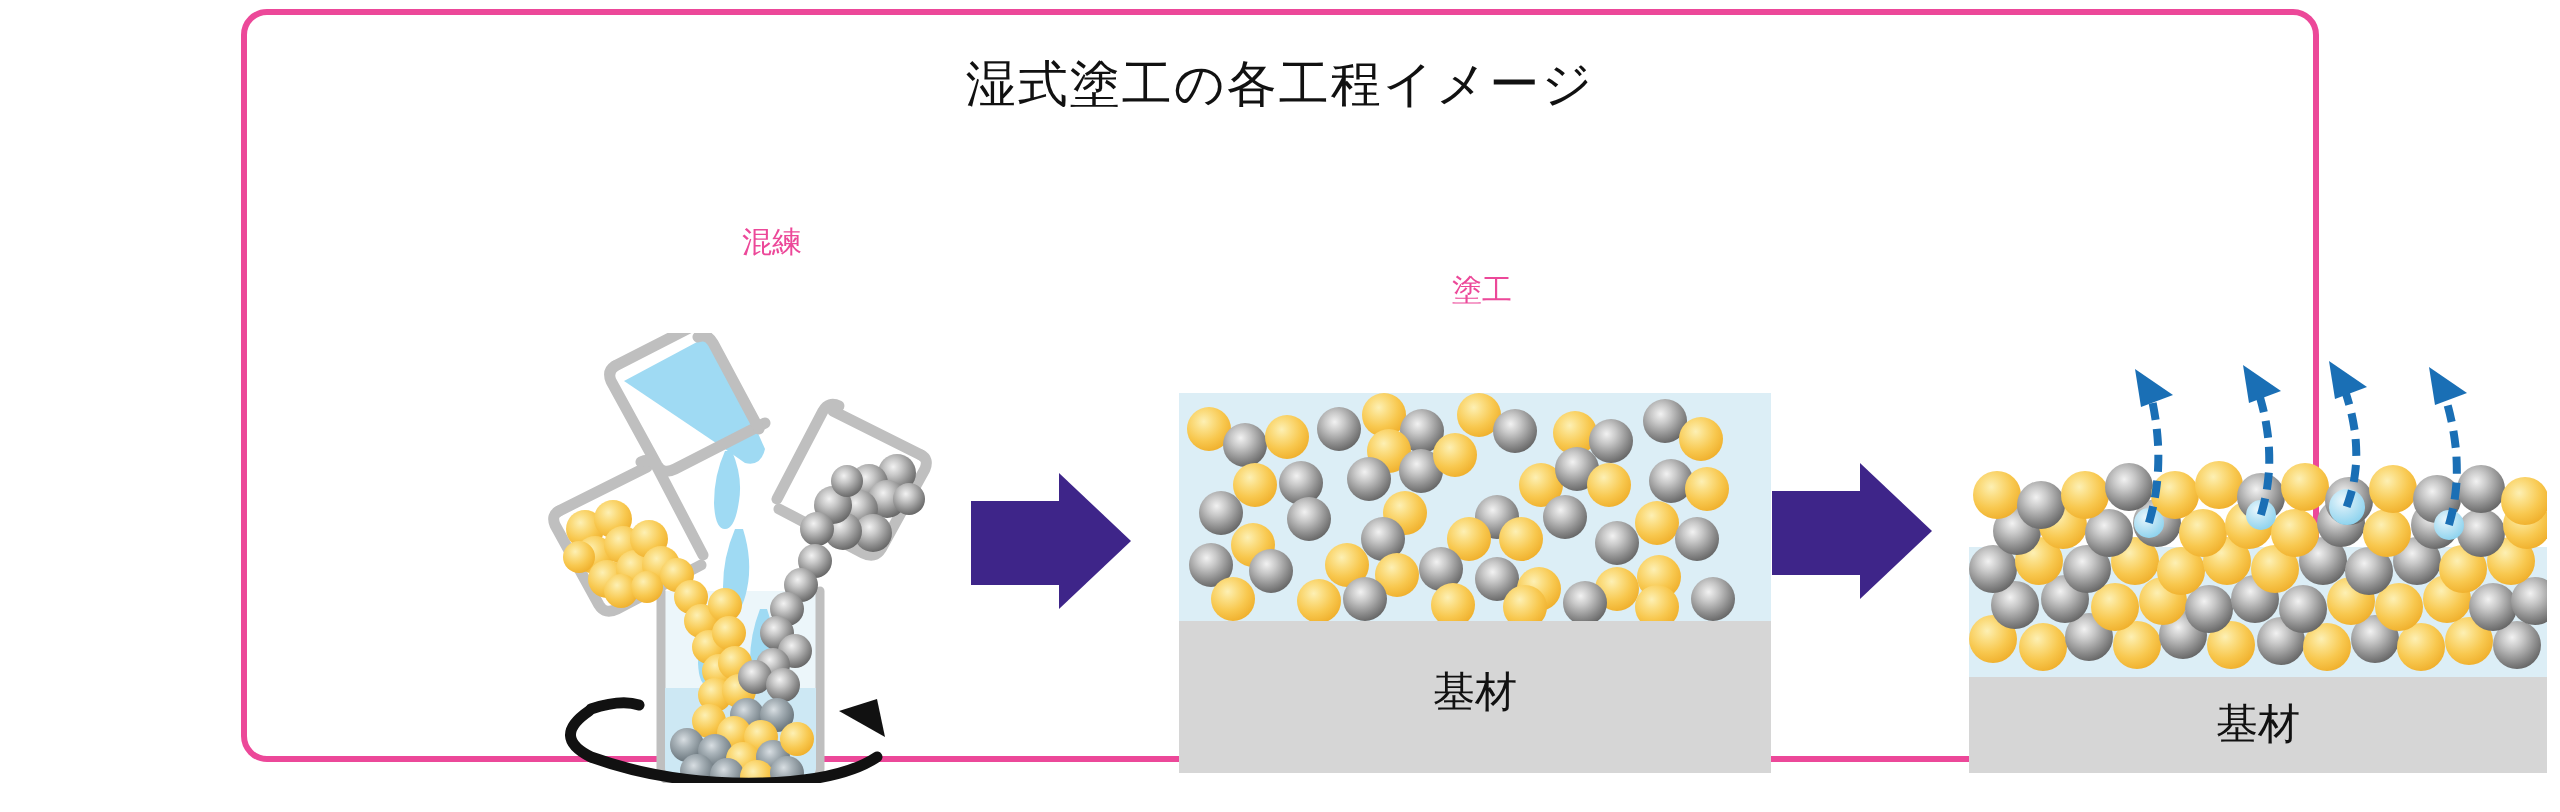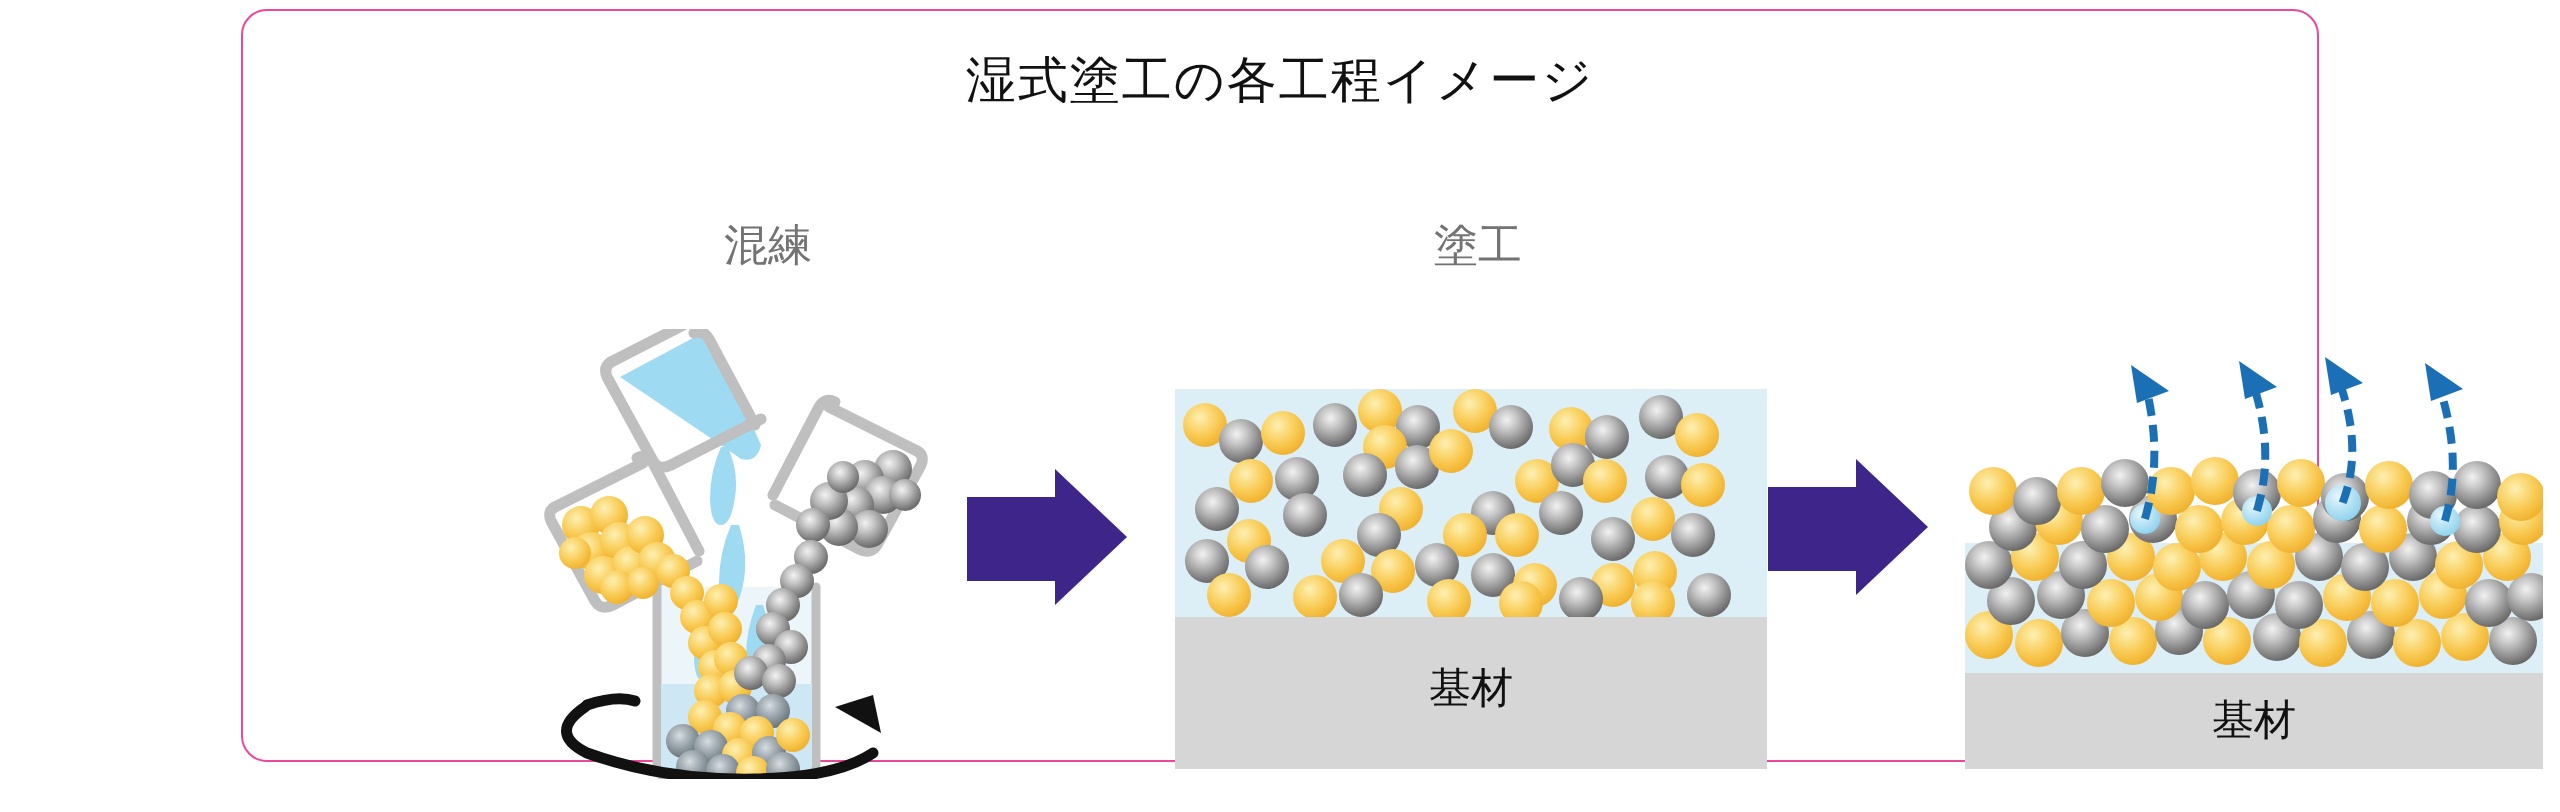--- a/index.html
+++ b/index.html
@@ -6,42 +6,42 @@
   html,body{margin:0;padding:0;background:#ffffff;}
   body{
     width:2560px;height:812px;
     font-family:"DejaVu Sans","Liberation Sans",sans-serif;
     overflow:hidden;position:relative;
   }
   
   #figure-frame{
     position:absolute;left:241px;top:9px;
     width:2078px;height:753px;
-    border:2px solid #ec4899;
+    border:6px solid #ec4899;
     border-radius:26px;
     background:#ffffff;
     box-sizing:border-box;
   }
   
   #figure-title{
     position:absolute;left:0;top:44px;width:100%;
     text-align:center;
     font-size:50px;line-height:1;
     color:#111111;letter-spacing:2px;
     font-weight:400;
     white-space:nowrap;
   }
   
   .step-caption{
     position:absolute;top:212px;
-    font-size:44px;line-height:1;color:#737373;
+    font-size:30px;line-height:1;color:#ec4899;
     text-align:center;white-space:nowrap;font-weight:400;
   }
   #caption-knead  {left:390px;  width:270px;}
-  #caption-coat   {left:1100px; width:270px;}
+  #caption-coat   {left:1100px; width:270px;margin-top:48px;}
   #caption-dry    {left:1855px; width:270px;}
 
   
   .flow-arrow{
     position:absolute;
     width:0;height:0;
   }
   .flow-arrow .shaft{
     position:absolute;background:#3E2589;
   }

